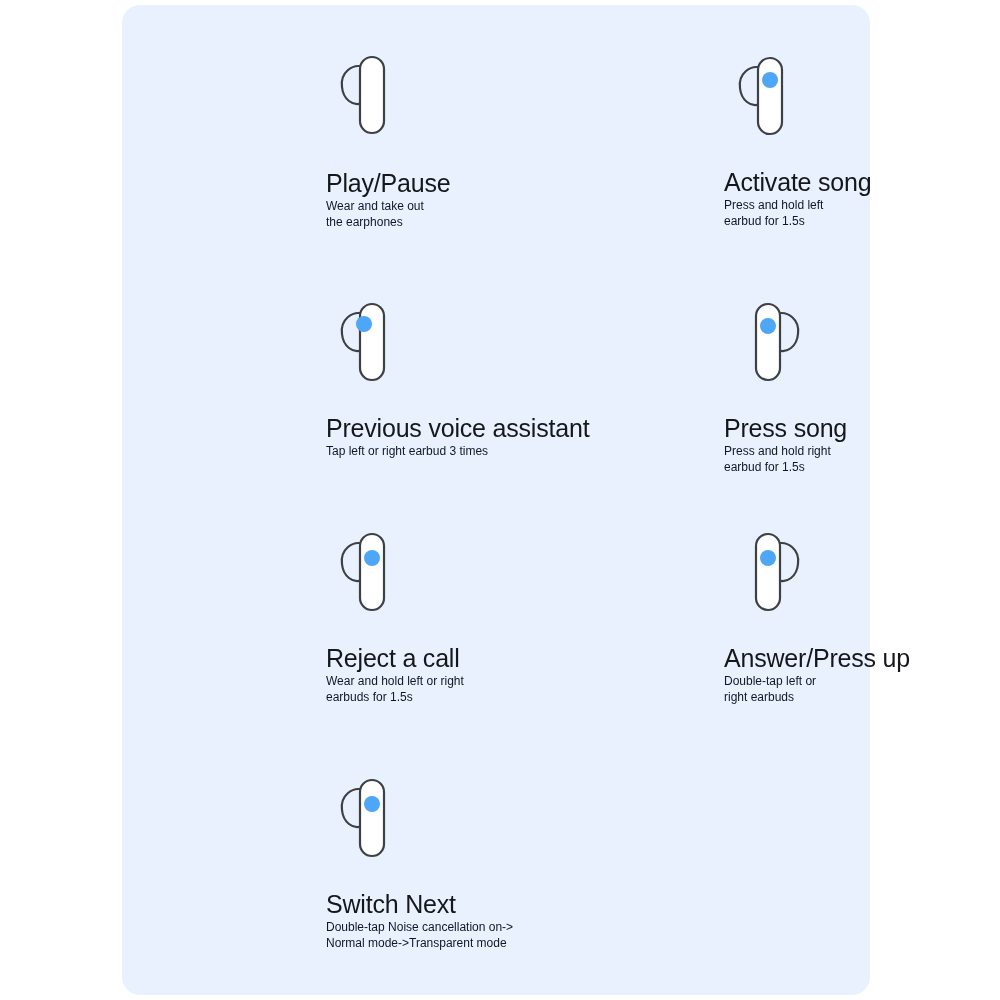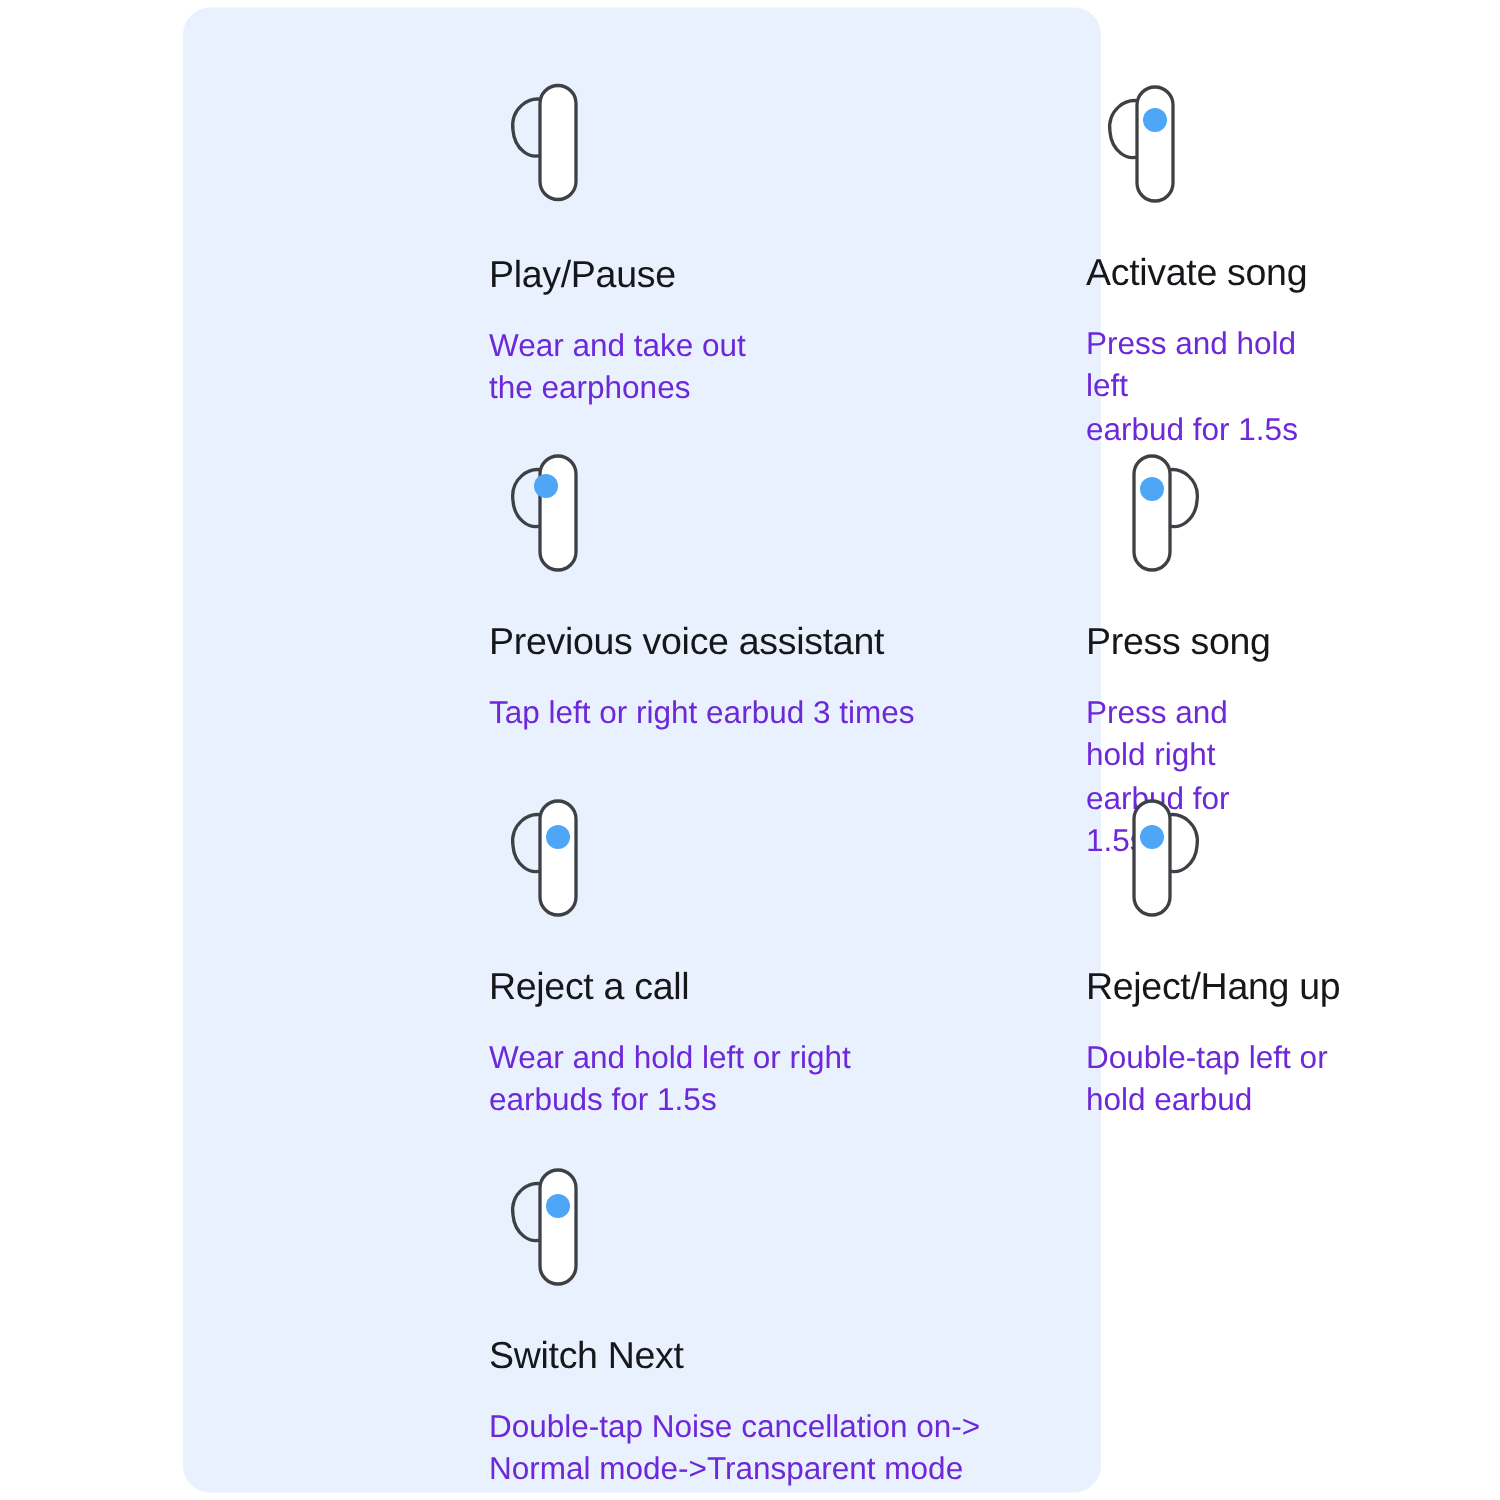--- a/index.html
+++ b/index.html
@@ -10,21 +10,21 @@
   body {
     width: 1000px;
     height: 1000px;
     font-family: "Liberation Sans", sans-serif;
     overflow: hidden;
   }
   .panel {
     position: absolute;
     left: 122px;
     top: 5px;
-    width: 612px;
+    width: 748px;
     height: 990px;
     background: #e8f1fd;
     border-radius: 18px;
   }
   .grid {
     position: absolute;
     left: 0;
     top: 0;
     width: 100%;
     height: 100%;
@@ -39,24 +39,24 @@
   }
   .title {
     font-size: 25px;
     color: #15171a;
     font-weight: 400;
     margin: 0;
     white-space: nowrap;
     letter-spacing: -0.2px;
   }
   .desc {
-    font-size: 21px;
-    color: #6d28d9;
+    font-size: 12px;
+    color: #0f172a;
     line-height: 1.35;
-    margin: 19px 0 0 0;
+    margin: 0 0 0 0;
     white-space: pre-line;
   }
   .t-pp    { left: 204px; top: 44px;  }
   .t-prev  { left: 602px; top: 45px;  }
   .t-voice { left: 204px; top: 291px; }
   .t-next  { left: 602px; top: 291px; }
   .t-rej   { left: 204px; top: 521px; }
   .t-ans   { left: 602px; top: 521px; }
   .t-mode  { left: 204px; top: 767px; }
   .title-pp    { margin-top: 20px; }
@@ -132,23 +132,23 @@
     </div>
 
     <div class="cell t-ans">
       <div class="icon-wrap">
         <svg width="90" height="100" viewBox="0 0 90 100" xmlns="http://www.w3.org/2000/svg">
           <path d="M52 18 C64 14, 76 24, 74 38 C73 50, 63 58, 54 54" fill="none" stroke="#3d4044" stroke-width="2.2" stroke-linecap="round"></path>
           <rect x="32" y="8" width="24" height="76" rx="12" ry="12" fill="#ffffff" stroke="#3d4044" stroke-width="2.2"></rect>
           <circle cx="44" cy="32" r="8" fill="#4ea6f7"></circle>
         </svg>
       </div>
-      <p class="title title-std">Reject/Hang up</p>
+      <p class="title title-std">Answer/Press up</p>
       <p class="desc">Double-tap left or
-hold earbud</p>
+right earbuds</p>
     </div>
 
     <div class="cell t-mode">
       <div class="icon-wrap">
         <svg width="90" height="100" viewBox="0 0 90 100" xmlns="http://www.w3.org/2000/svg">
           <path d="M38 18 C26 14, 14 24, 16 38 C17 50, 27 58, 36 54" fill="none" stroke="#3d4044" stroke-width="2.2" stroke-linecap="round"></path>
           <rect x="34" y="8" width="24" height="76" rx="12" ry="12" fill="#ffffff" stroke="#3d4044" stroke-width="2.2"></rect>
           <circle cx="46" cy="32" r="8" fill="#4ea6f7"></circle>
         </svg>
       </div>

